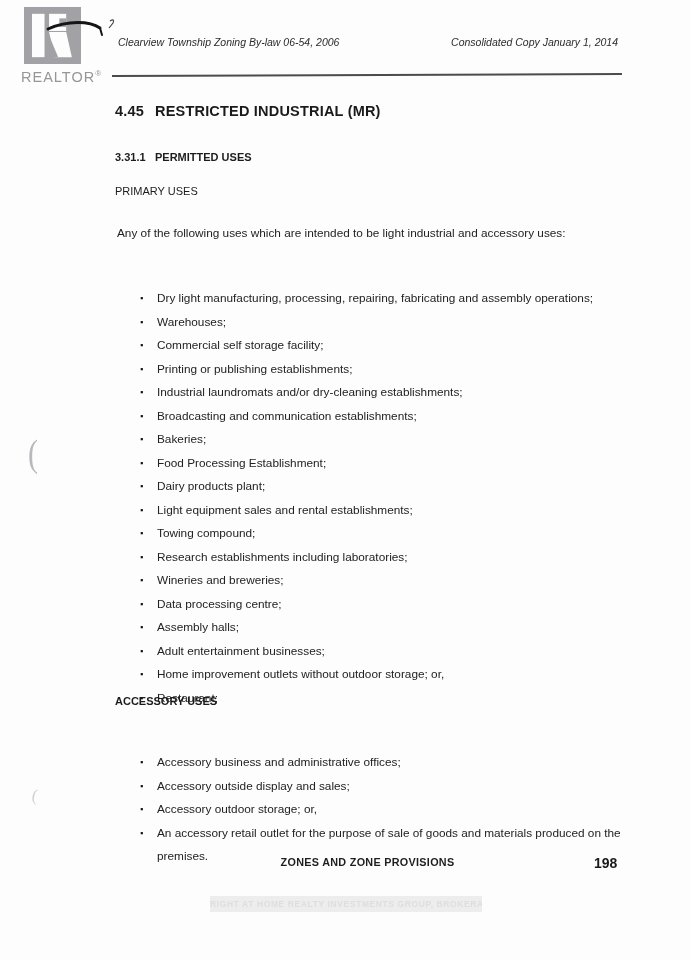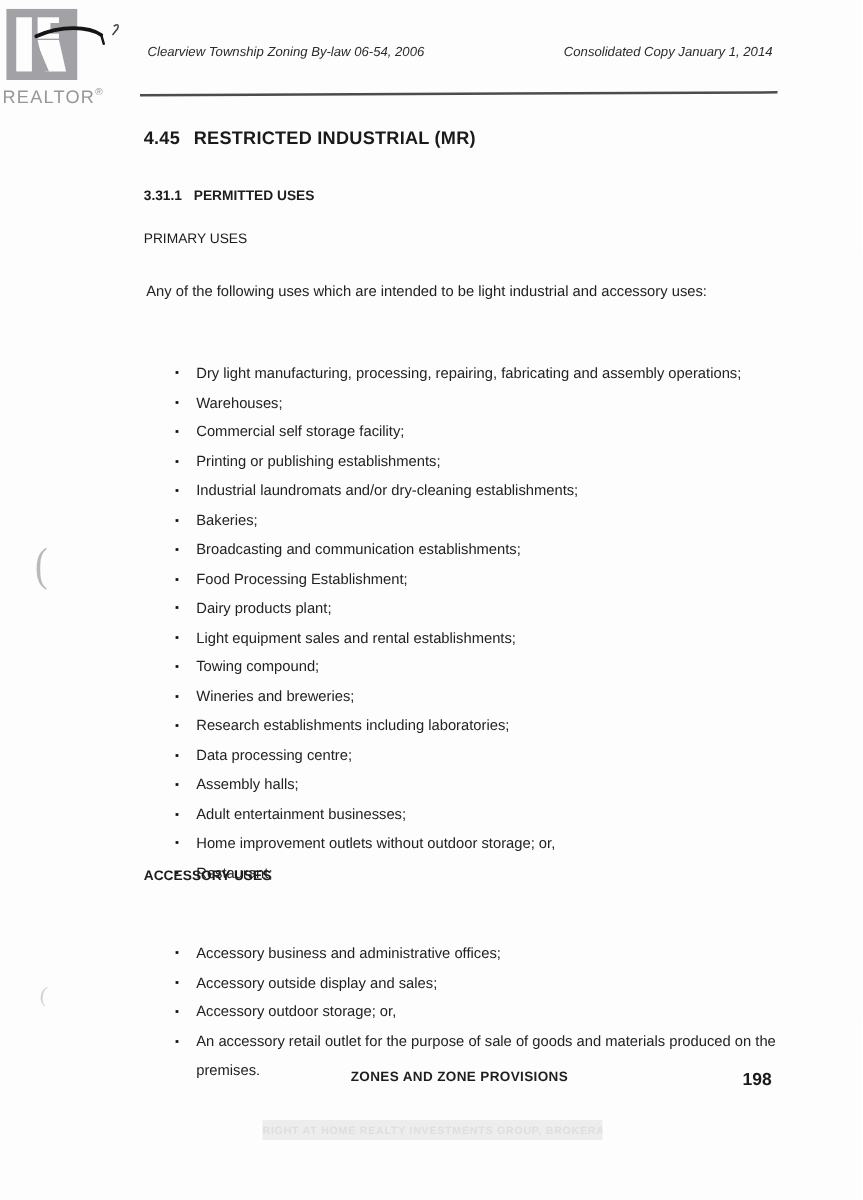--- a/index.html
+++ b/index.html
@@ -6,21 +6,21 @@
   html,body { width:690px; height:960px; background:#ffffff; }
   body { font-family:"Liberation Sans", sans-serif; color:#202020; }
   .page { position:relative; width:690px; height:960px; background:#fdfdfd; overflow:hidden; }
 
   
   .hdr-left  { position:absolute; left:118px; top:36px; font-size:10.5px; font-style:italic; color:#2b2b2b; }
   .hdr-right { position:absolute; right:72px; top:36px; font-size:10.5px; font-style:italic; color:#2b2b2b; }
   .rule { position:absolute; left:112px; top:74px; width:510px; height:2px; background:#4c4c4c; transform:rotate(-0.25deg); }
 
   
-  .logo-wrap { position:absolute; left:5px; top:7px; width:80px; height:95px; }
+  .logo-wrap { position:absolute; left:24px; top:7px; width:80px; height:95px; }
   .logo-square { position:absolute; left:0; top:0; width:57px; height:57px; }
   .logo-text { position:absolute; left:-3px; top:62px; font-size:14.5px; letter-spacing:1px; color:#96969a; white-space:nowrap; }
   .logo-text sup { font-size:8px; vertical-align:6px; letter-spacing:0; }
   .pen-scribble { position:absolute; left:10px; top:6px; width:86px; height:34px; }
 
   
   .artifact-mid  { position:absolute; left:28px; top:436px; font-size:30px; color:#b9b9bd; transform:scaleY(1.25); font-family:"Liberation Serif", serif; }
   .artifact-bot  { position:absolute; left:32px; top:786px; font-size:17px; color:#d2d2d5; transform:rotate(8deg); font-family:"Liberation Serif", serif; }
 
   
@@ -106,49 +106,49 @@
       <li>
       <span class="bullet"></span>
       <span>Printing or publishing establishments;</span>
     </li>
       <li>
       <span class="bullet"></span>
       <span>Industrial laundromats and/or dry-cleaning establishments;</span>
     </li>
       <li>
       <span class="bullet"></span>
-      <span>Bakeries;</span>
+      <span>Broadcasting and communication establishments;</span>
     </li>
       <li>
       <span class="bullet"></span>
-      <span>Broadcasting and communication establishments;</span>
+      <span>Bakeries;</span>
     </li>
       <li>
       <span class="bullet"></span>
       <span>Food Processing Establishment;</span>
     </li>
       <li>
       <span class="bullet"></span>
       <span>Dairy products plant;</span>
     </li>
       <li>
       <span class="bullet"></span>
       <span>Light equipment sales and rental establishments;</span>
     </li>
       <li>
       <span class="bullet"></span>
       <span>Towing compound;</span>
     </li>
       <li>
       <span class="bullet"></span>
-      <span>Wineries and breweries;</span>
+      <span>Research establishments including laboratories;</span>
     </li>
       <li>
       <span class="bullet"></span>
-      <span>Research establishments including laboratories;</span>
+      <span>Wineries and breweries;</span>
     </li>
       <li>
       <span class="bullet"></span>
       <span>Data processing centre;</span>
     </li>
       <li>
       <span class="bullet"></span>
       <span>Assembly halls;</span>
     </li>
       <li>

